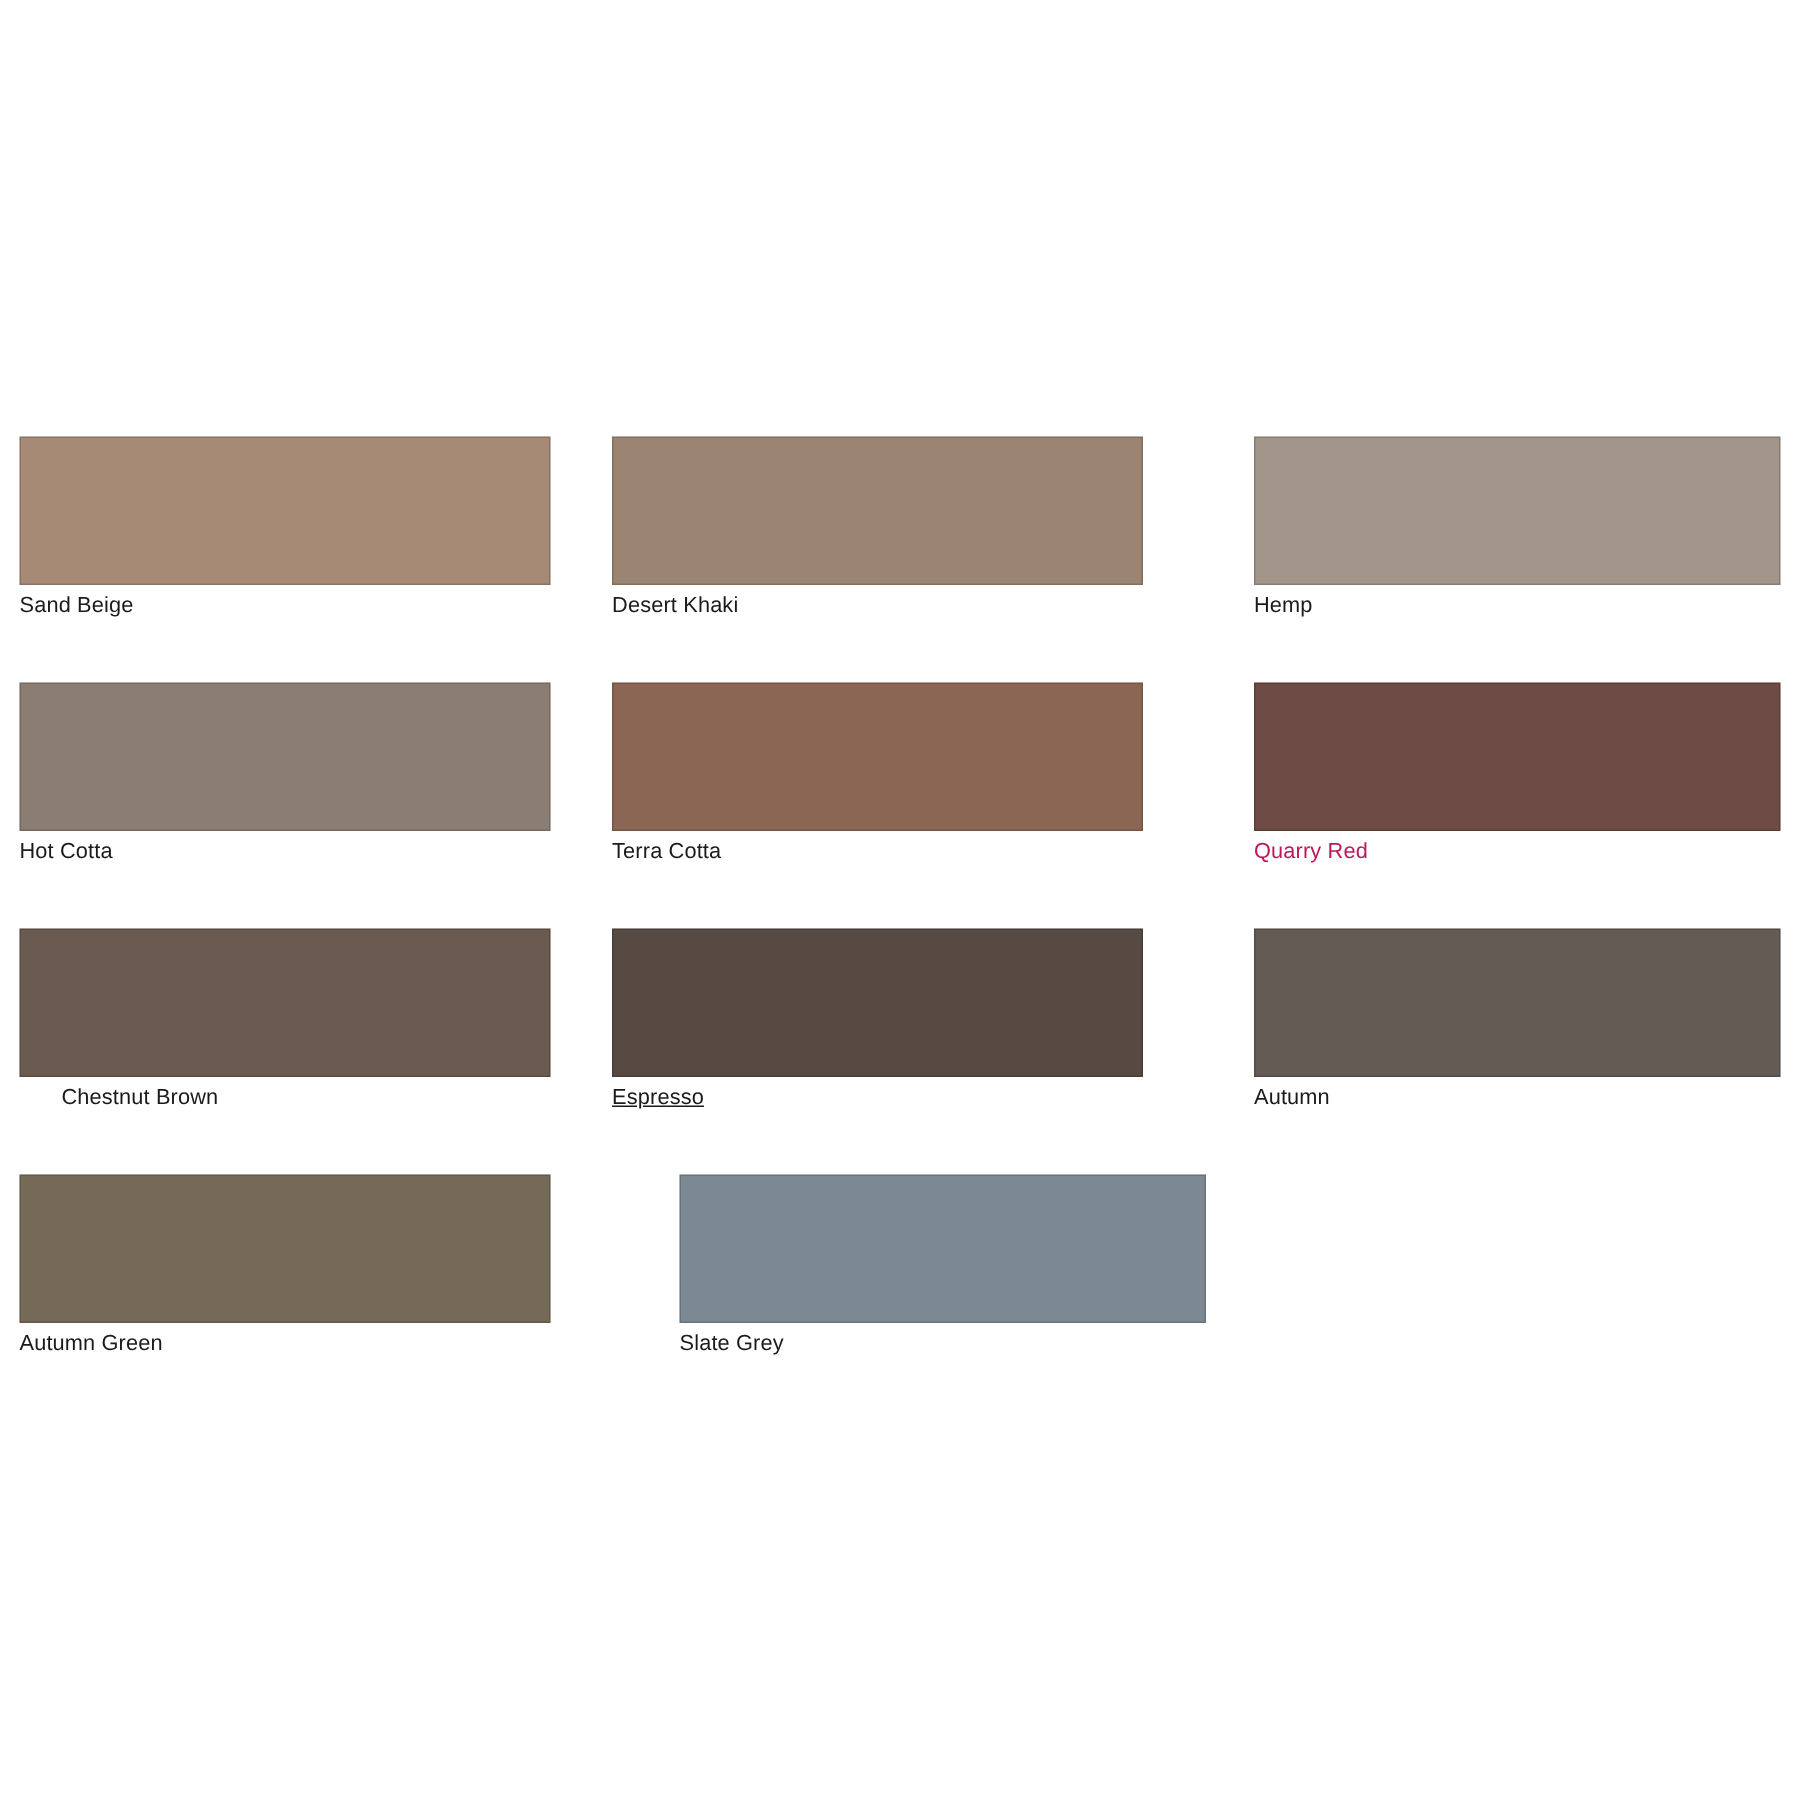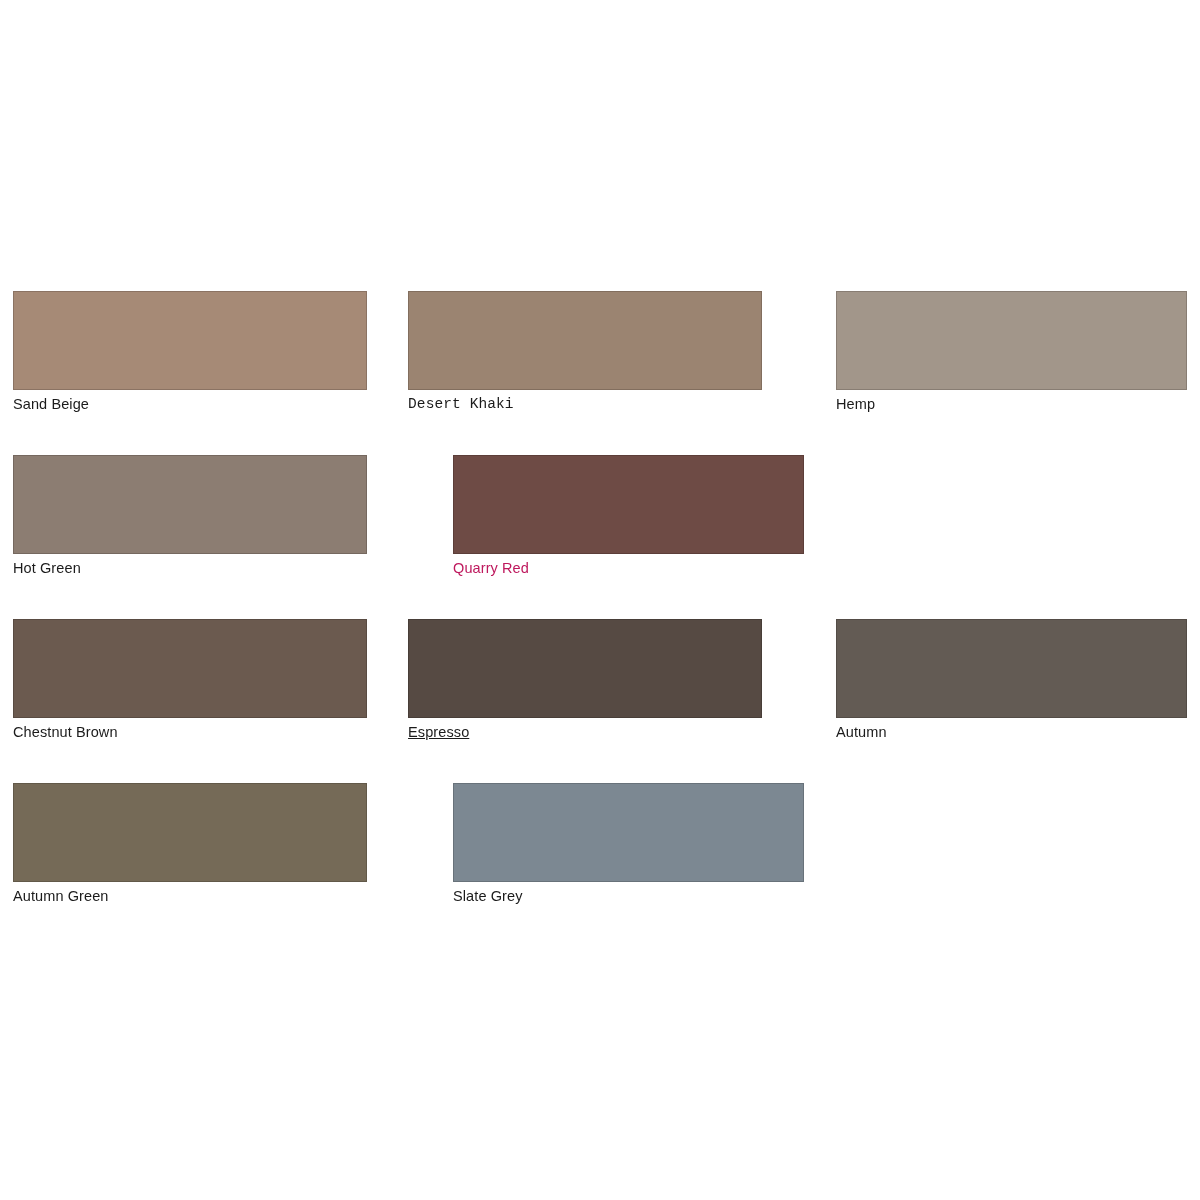--- a/index.html
+++ b/index.html
@@ -66,43 +66,47 @@
 <div id="palette-page">
   <div id="swatch-grid">
 
     <div class="swatch-row">
       <div class="swatch-cell swatch-col-0">
         <div class="swatch-chip" style="background-color: rgb(166, 138, 118);"></div>
         <div class="swatch-label" style="color: rgb(27, 27, 27);">Sand Beige</div>
       </div>
       <div class="swatch-cell swatch-col-1">
         <div class="swatch-chip" style="background-color: rgb(155, 132, 113);"></div>
-        <div class="swatch-label" style="color: rgb(27, 27, 27); font-family: Liberation Mono, monospace;">Desert Khaki</div>
+        <div class="swatch-label" style="color: rgb(27, 27, 27);">Desert Khaki</div>
       </div>
       <div class="swatch-cell swatch-col-2">
         <div class="swatch-chip" style="background-color: rgb(162, 150, 138);"></div>
         <div class="swatch-label" style="color: rgb(27, 27, 27);">Hemp</div>
       </div>
     </div>
 
     <div class="swatch-row">
       <div class="swatch-cell swatch-col-0">
         <div class="swatch-chip" style="background-color: rgb(140, 125, 114);"></div>
-        <div class="swatch-label" style="color: rgb(27, 27, 27);">Hot Green</div>
+        <div class="swatch-label" style="color: rgb(27, 27, 27);">Hot Cotta</div>
+      </div>
+      <div class="swatch-cell swatch-col-1">
+        <div class="swatch-chip" style="background-color: rgb(140, 102, 84);"></div>
+        <div class="swatch-label" style="color: rgb(27, 27, 27);">Terra Cotta</div>
       </div>
       <div class="swatch-cell swatch-col-2">
         <div class="swatch-chip" style="background-color: rgb(110, 75, 69);"></div>
         <div class="swatch-label" style="color: #be185d;">Quarry Red</div>
       </div>
     </div>
 
     <div class="swatch-row">
       <div class="swatch-cell swatch-col-0">
         <div class="swatch-chip" style="background-color: rgb(107, 90, 79);"></div>
-        <div class="swatch-label" style="color: rgb(27, 27, 27);">Chestnut Brown</div>
+        <div class="swatch-label" style="color: rgb(27, 27, 27); margin-left: 28px;">Chestnut Brown</div>
       </div>
       <div class="swatch-cell swatch-col-1">
         <div class="swatch-chip" style="background-color: rgb(86, 74, 67);"></div>
         <div class="swatch-label" style="color: rgb(27, 27, 27); text-decoration: underline;">Espresso</div>
       </div>
       <div class="swatch-cell swatch-col-2">
         <div class="swatch-chip" style="background-color: rgb(99, 91, 84);"></div>
         <div class="swatch-label" style="color: rgb(27, 27, 27);">Autumn</div>
       </div>
     </div>

